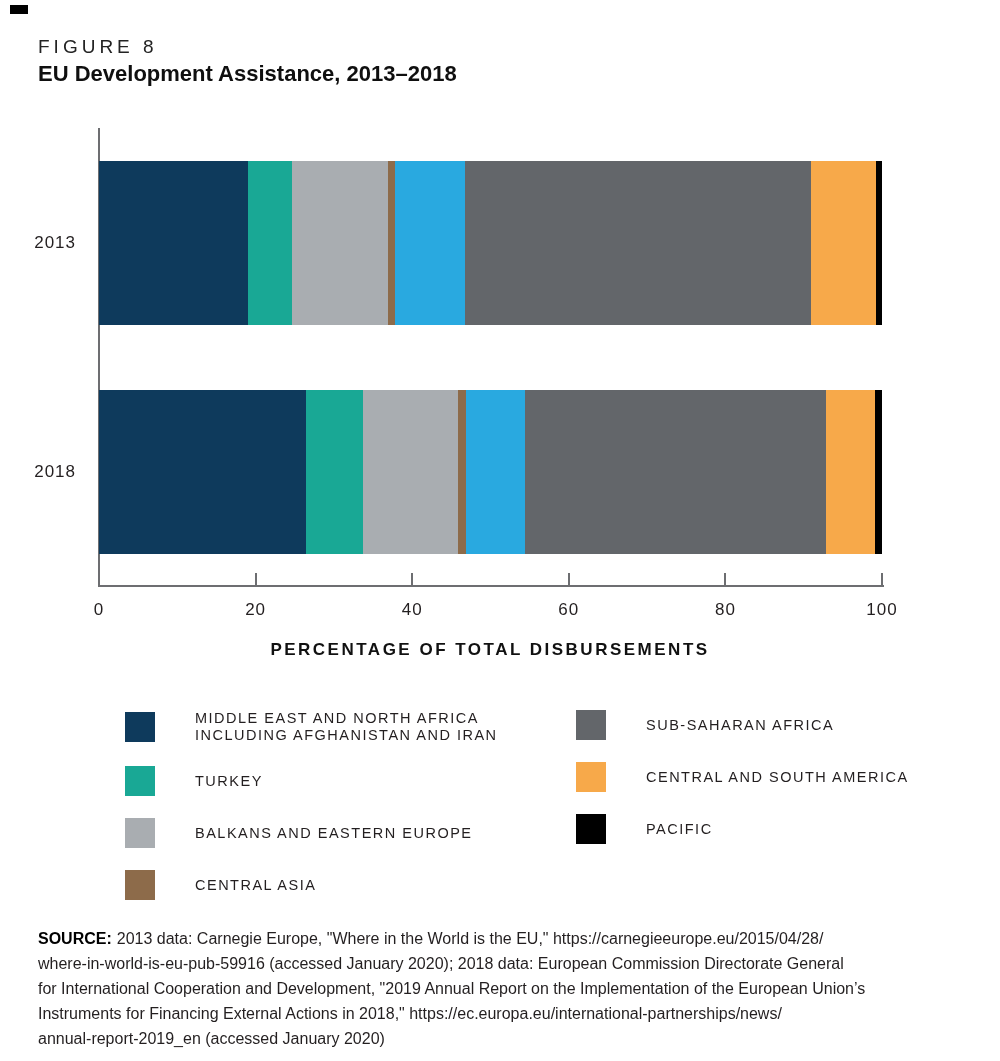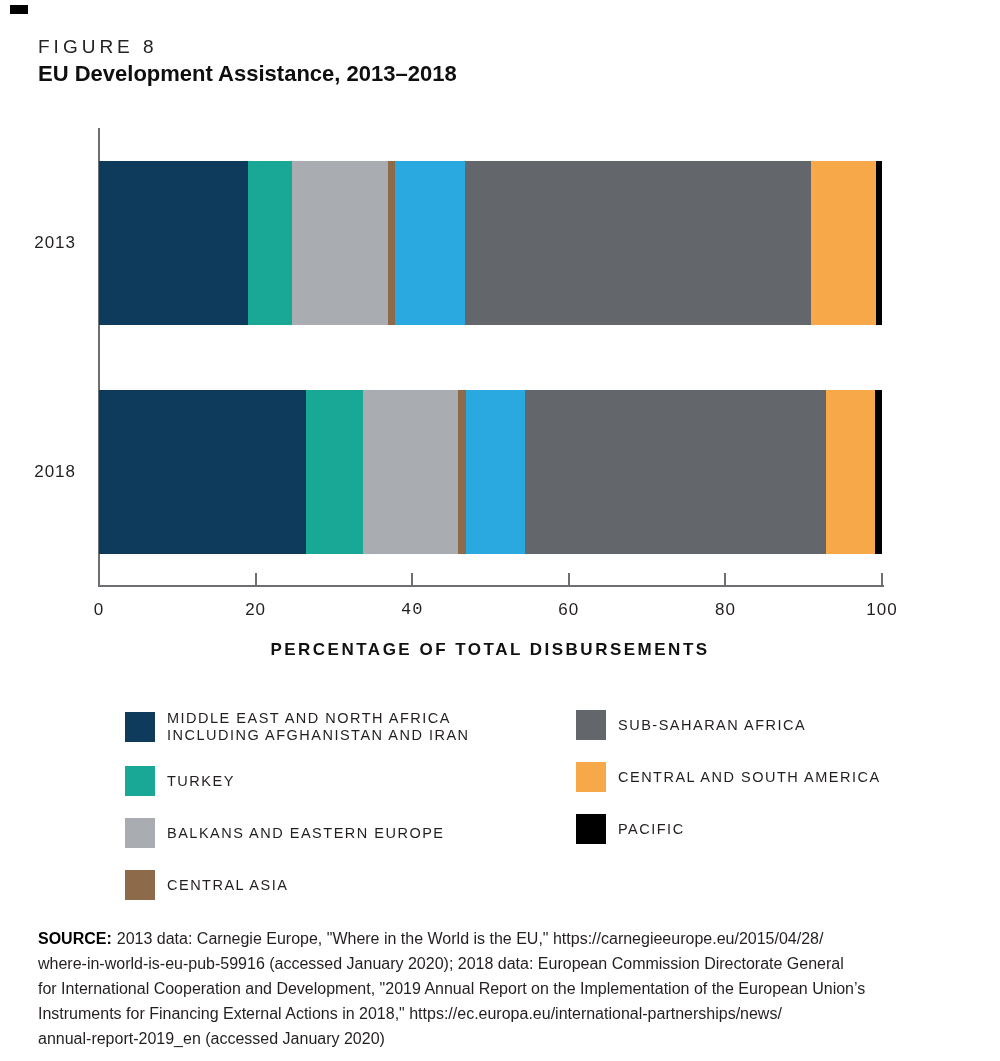--- a/index.html
+++ b/index.html
@@ -31,21 +31,21 @@
     position:absolute; top:472px; width:60px; text-align:center;
     font-size:17px; letter-spacing:1px; color:#231f20;
   }
   .axis-title {
     position:absolute; left:95px; top:512px; width:790px; text-align:center;
     font-size:17px; font-weight:bold; letter-spacing:2.5px; color:#111;
   }
   
   .legend { position:absolute; left:0; top:710px; width:1000px; height:200px; }
   .legend-col { position:absolute; top:0; }
-  .legend-item { display:flex; align-items:center; margin-bottom:22px; }
+  .legend-item { display:flex; align-items:center; margin-bottom:22px;gap:28px; }
   .legend-swatch { width:30px; height:30px; flex:none; margin-right:12px; }
   .legend-label { font-size:14.5px; letter-spacing:1.5px; color:#231f20; line-height:17px; }
   
   .source { position:absolute; left:38px; top:926px; width:930px; font-size:16px; line-height:25px; color:#231f20; }
   .source-label { font-weight:bold; color:#000; margin-right:5px; }
   .source-line { white-space:nowrap; }
 </style>
 </head>
 <body>
 
@@ -80,21 +80,21 @@
           <div class="seg" style="width: 300.672px; background: rgb(99, 102, 106);"></div>
           <div class="seg" style="width: 49.329px; background: rgb(247, 169, 74);"></div>
           <div class="seg" style="width: 7.047px; background: rgb(0, 0, 0);"></div>
         </div>
       </div>
     <div>
         <div class="tick-label" style="left: 69px;">0</div>
         <div class="tick-mark" style="left: 254.6px;"></div>
         <div class="tick-label" style="left: 225.6px;">20</div>
         <div class="tick-mark" style="left: 411.2px;"></div>
-        <div class="tick-label" style="left: 382.2px; font-family: Liberation Mono, monospace;">40</div>
+        <div class="tick-label" style="left: 382.2px;">40</div>
         <div class="tick-mark" style="left: 567.8px;"></div>
         <div class="tick-label" style="left: 538.8px;">60</div>
         <div class="tick-mark" style="left: 724.4px;"></div>
         <div class="tick-label" style="left: 695.4px;">80</div>
         <div class="tick-mark" style="left: 881px;"></div>
         <div class="tick-label" style="left: 852px;">100</div>
       </div>
     <div class="axis-title">PERCENTAGE OF TOTAL DISBURSEMENTS</div>
   </div>
 

